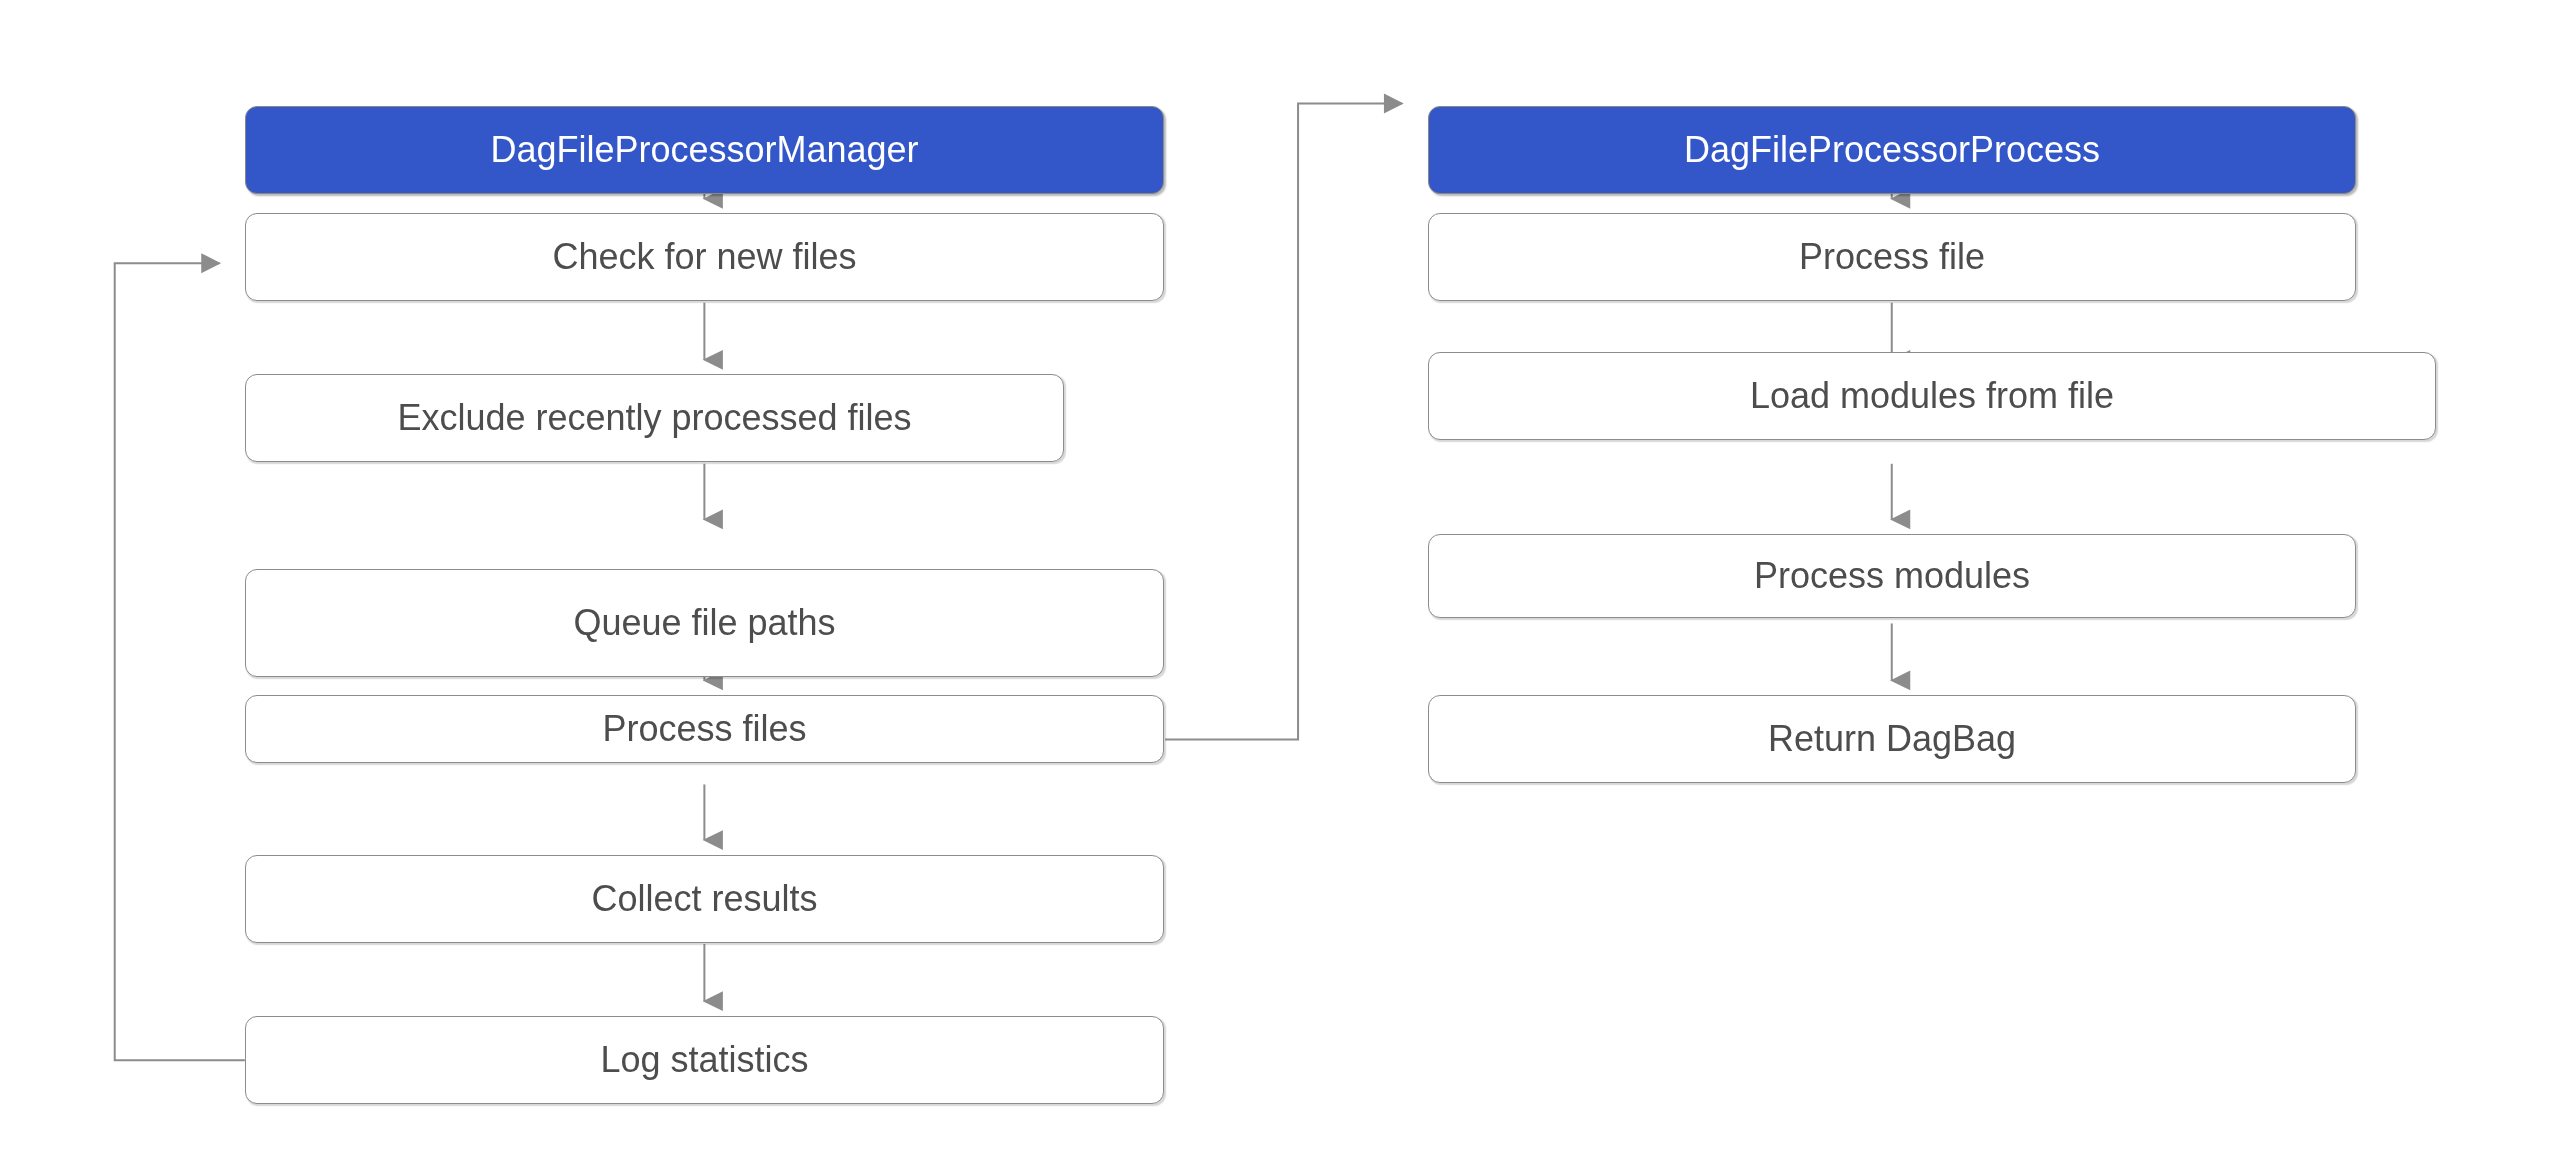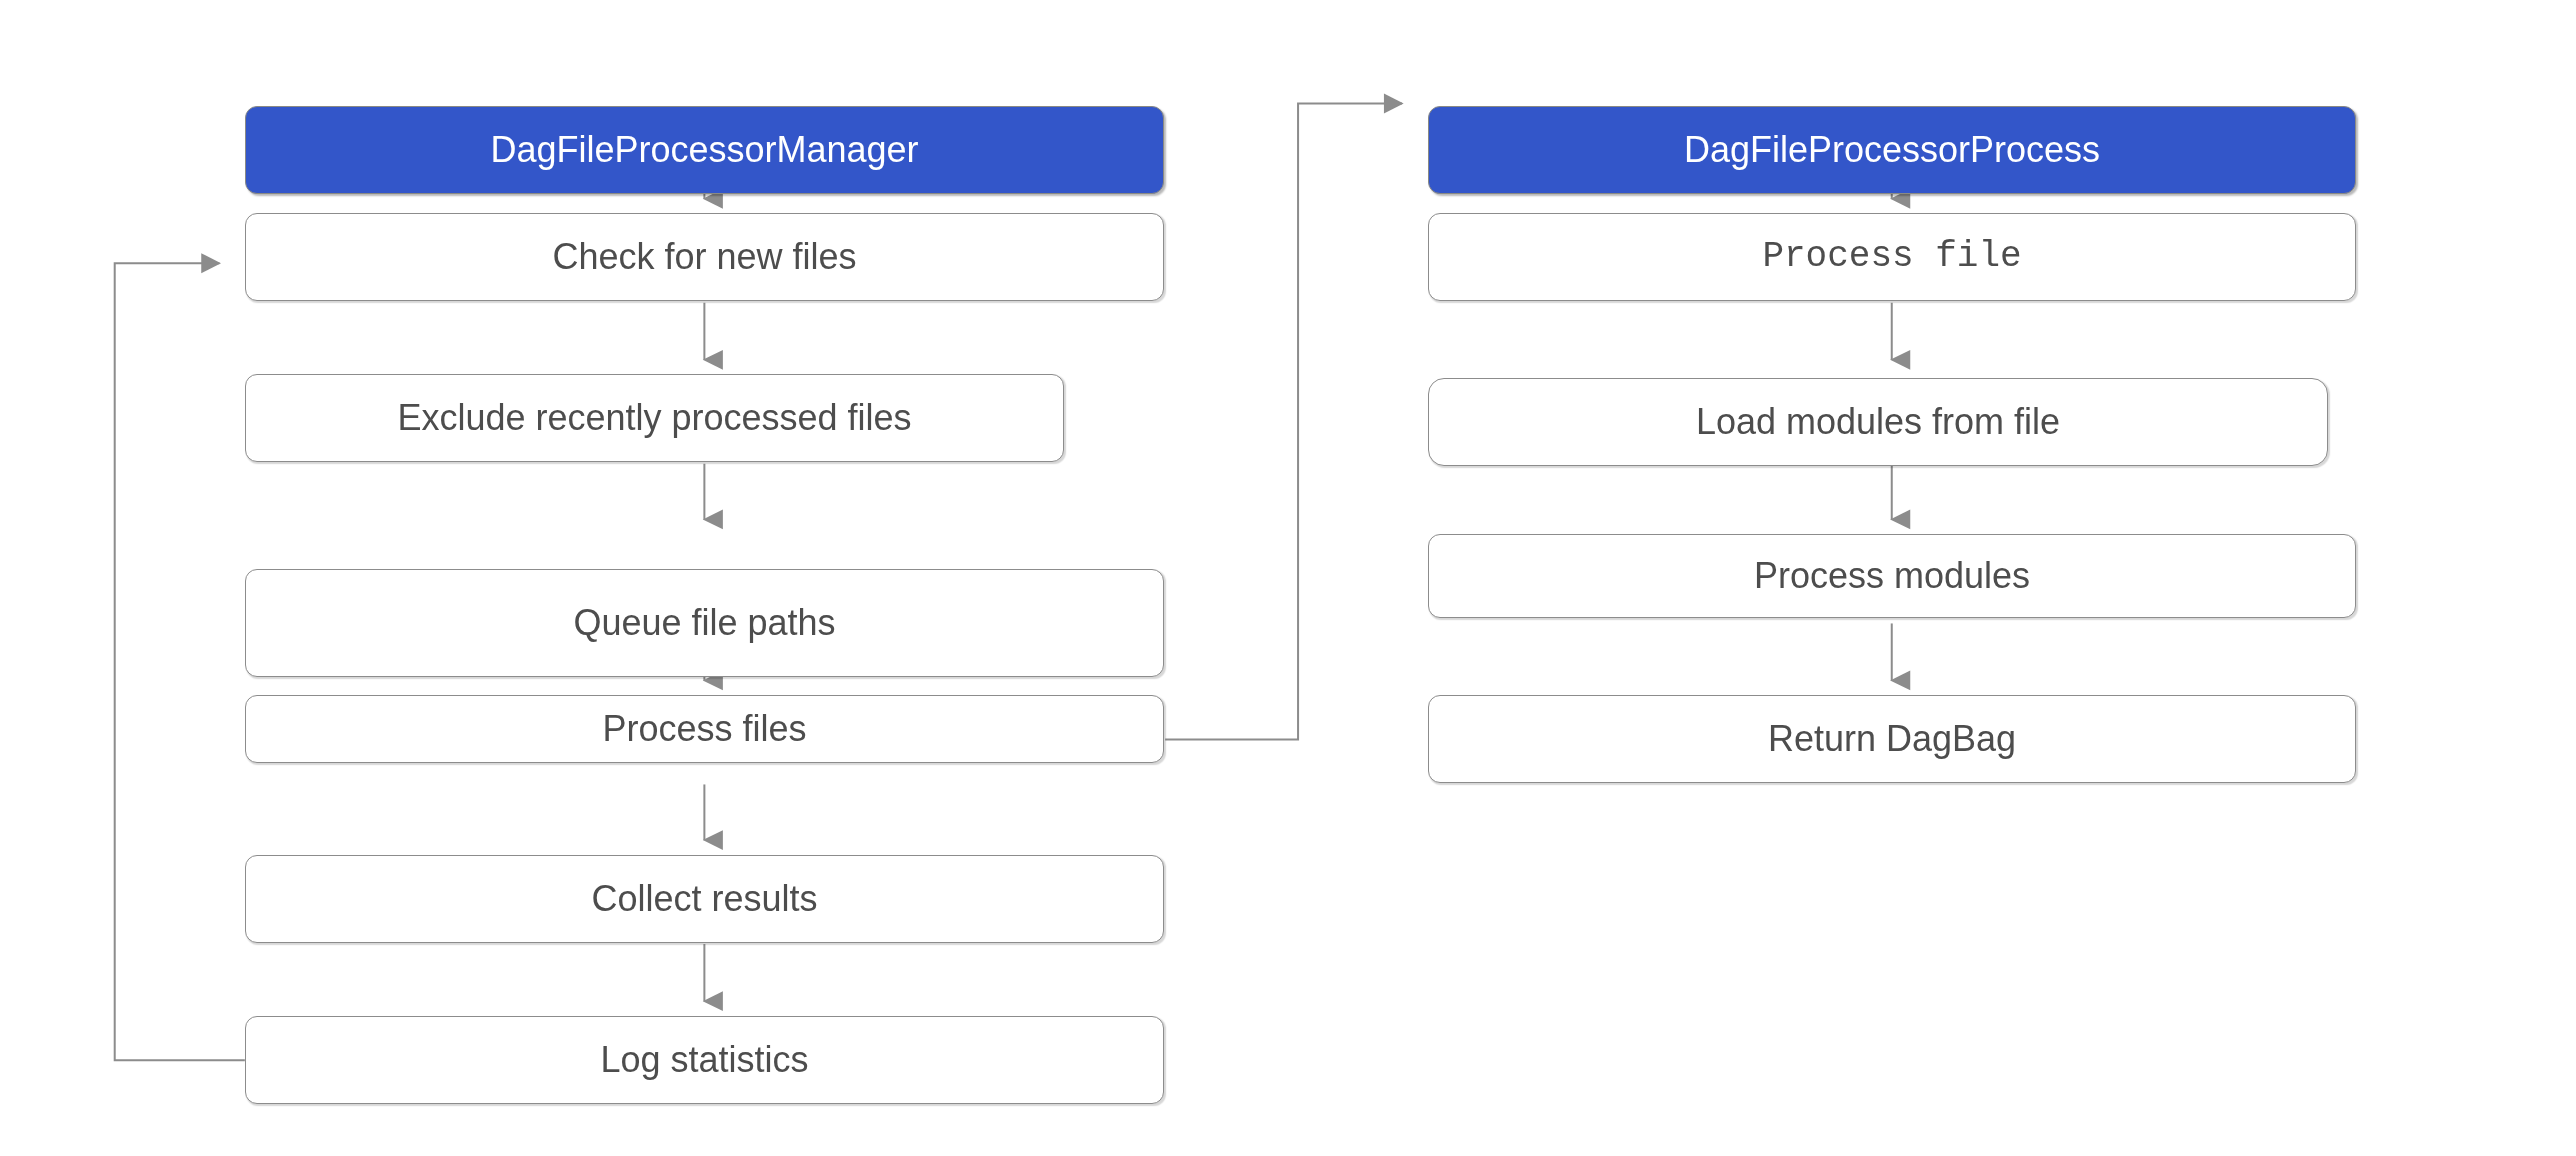--- a/index.html
+++ b/index.html
@@ -116,25 +116,25 @@
   </div>
 
   <div class="node node-step" style="left:245px; top:1016px; width:919px; height:88px;">
     <span class="node-label">Log statistics</span>
   </div>
 
   <div class="node node-header" style="left:1428px; top:58px; width:928px; height:88px;">
     <span class="node-label">DagFileProcessorProcess</span>
   </div>
 
-  <div class="node node-step" style="left:1428px; top:213px; width:928px; height:88px;font-family:Liberation Mono, monospace;">
+  <div class="node node-step" style="left:1428px; top:213px; width:928px; height:88px;">
     <span class="node-label">Process file</span>
   </div>
 
-  <div class="node node-step" style="left:1428px; top:378px; width:900px; height:88px;border-radius:16px;">
+  <div class="node node-step" style="left:1428px; top:352px; width:1008px; height:88px;">
     <span class="node-label">Load modules from file</span>
   </div>
 
   <div class="node node-step" style="left:1428px; top:534px; width:928px; height:84px;justify-content:center;">
     <span class="node-label">Process modules</span>
   </div>
 
   <div class="node node-step" style="left:1428px; top:695px; width:928px; height:88px;">
     <span class="node-label">Return DagBag</span>
   </div>

